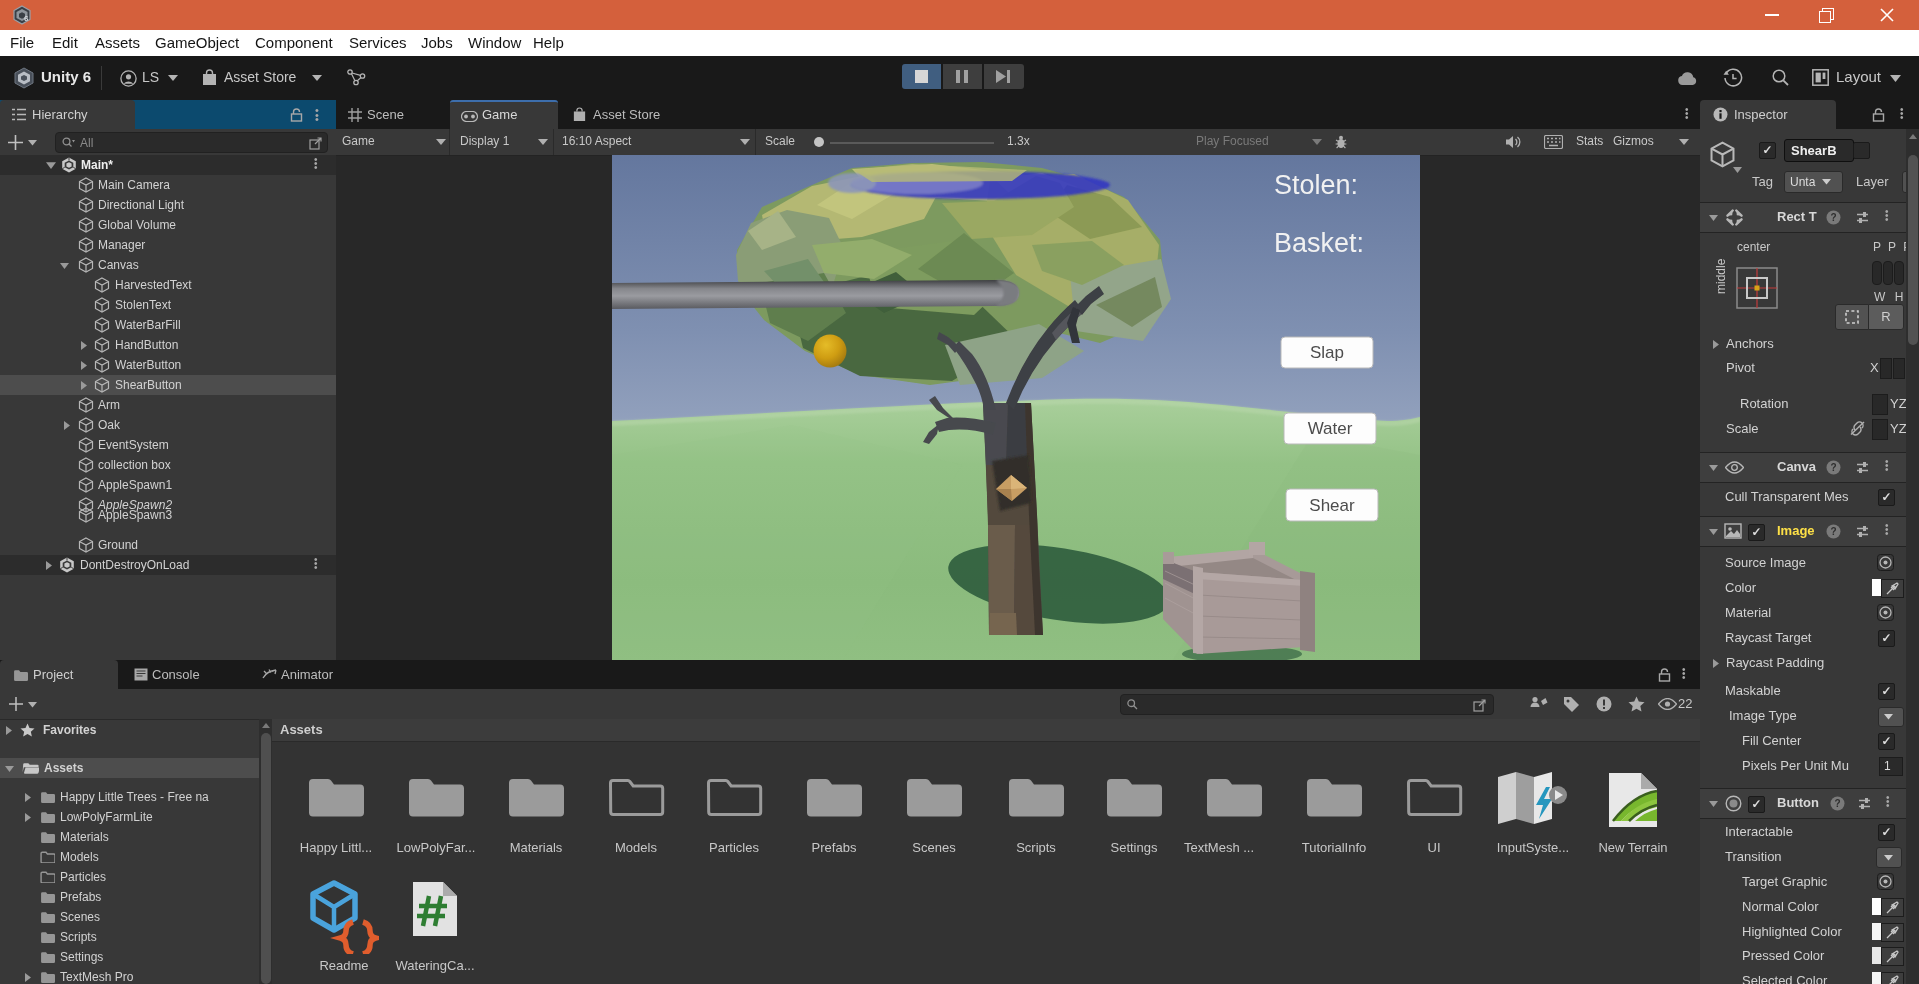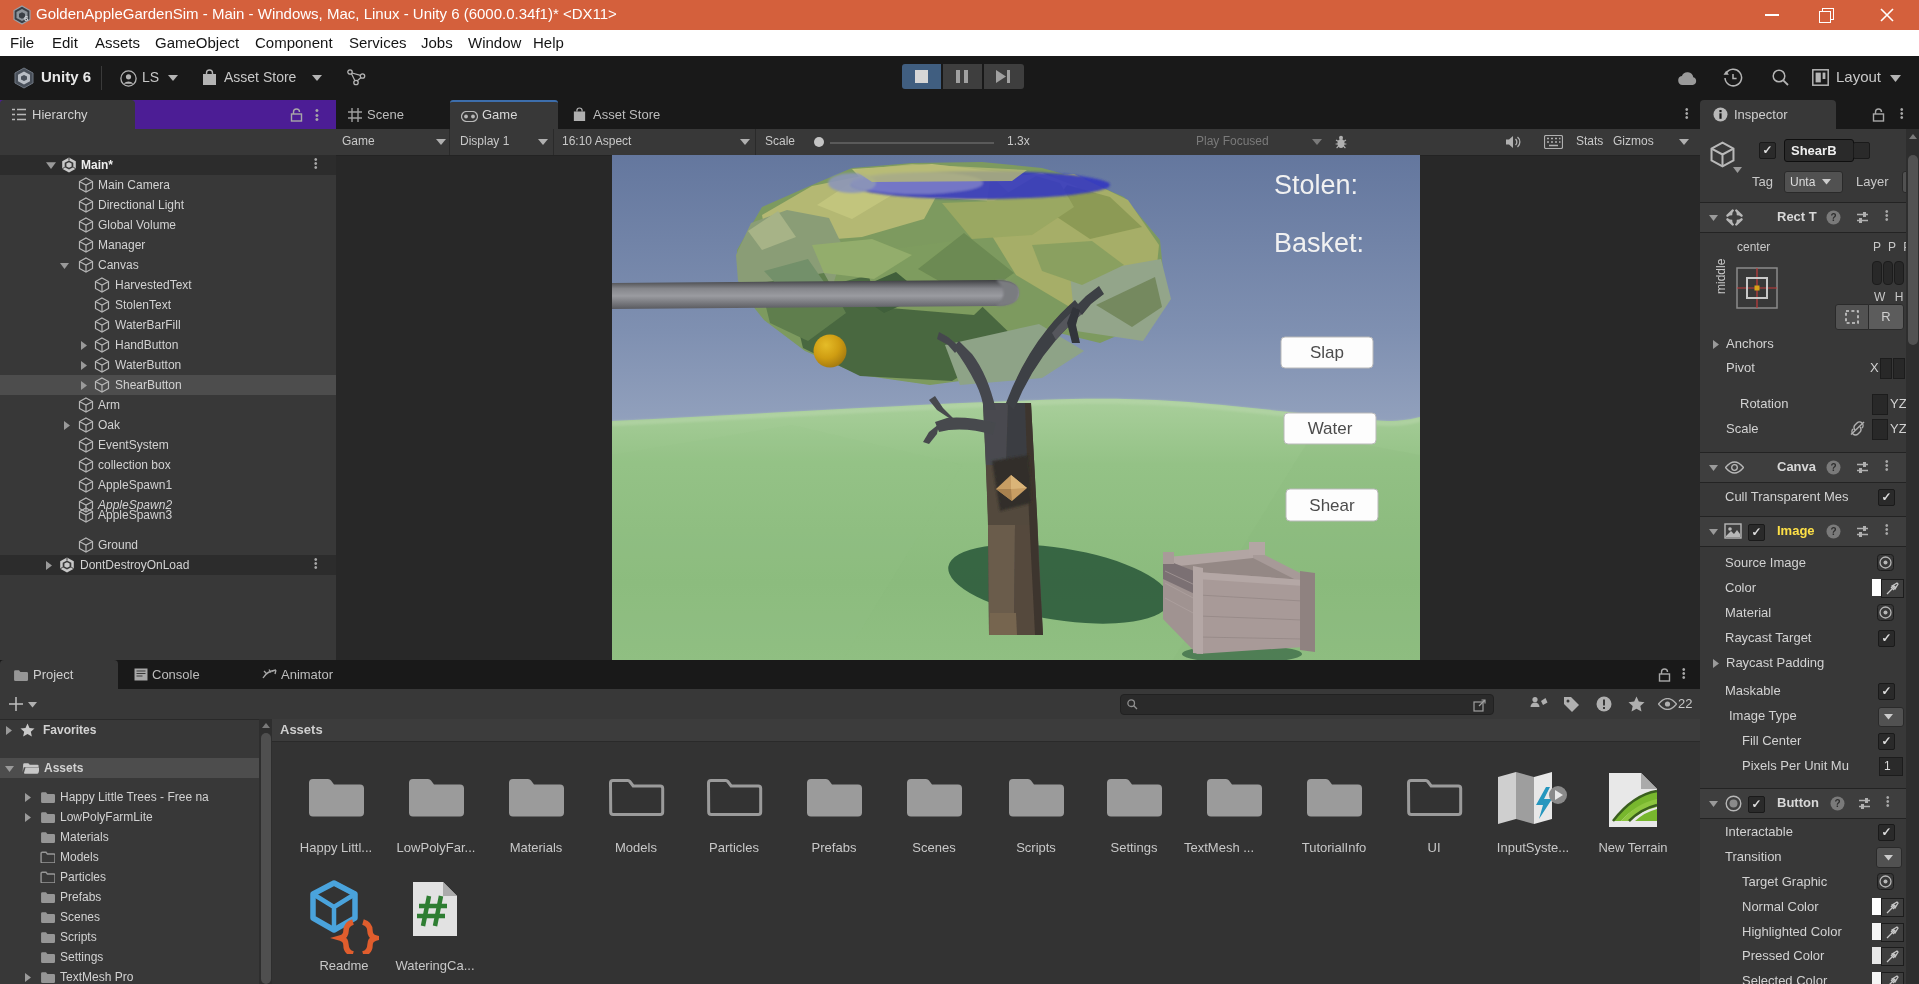--- a/index.html
+++ b/index.html
@@ -14,21 +14,20 @@
 </head>
 <body>
 
 <div class="abs" style="left:0;top:0;width:1919px;height:30px;background:#d4603c;">
   <svg class="abs" style="left:12px;top:5px;" width="20" height="20" viewBox="0 0 20 20">
     <polygon points="10,1 18,5.5 18,14.5 10,19 2,14.5 2,5.5" fill="#3a3f46" stroke="#9aa0a8" stroke-width="1.2"></polygon>
     <polygon points="10,4 15.5,7 15.5,13 10,16 4.5,13 4.5,7" fill="#8f959c"></polygon>
     <polygon points="10,7.2 13,8.8 13,12.2 10,13.8 7,12.2 7,8.8" fill="#3a3f46"></polygon>
     <text x="12" y="16" font-size="8" fill="#d6d9dd" font-family="Liberation Sans" font-weight="bold">6</text>
   </svg>
-  <div class="abs" style="left:36px;top:5px;color:#fff;font-size:15px;">GoldenAppleGardenSim - Main - Windows, Mac, Linux - Unity 6 (6000.0.34f1)* &lt;DX11&gt;</div>
 
   <div class="abs" style="left:1765px;top:14px;width:14px;height:2px;background:#fff;"></div>
   <div class="abs" style="left:1822px;top:8px;width:10px;height:10px;border:1.5px solid #fff;background:transparent;"></div>
   <div class="abs" style="left:1819px;top:11px;width:10px;height:10px;border:1.5px solid #fff;background:#d4603c;"></div>
   <svg class="abs" style="left:1880px;top:8px;" width="14" height="14" viewBox="0 0 14 14">
     <path d="M1,1 L13,13 M13,1 L1,13" stroke="#fff" stroke-width="1.6"></path>
   </svg>
 </div>
 
 <div class="abs" style="left:0;top:30px;width:1919px;height:34px;background:#ffffff;color:#141414;font-size:15px;">
@@ -141,34 +140,54 @@
         <path d="M2,11 q0,-4 4,-4 h15 q2,0 3,1.5 l3,4 h26 q4,0 4,4 v24 q0,4 -4,4 h-47 q-4,0 -4,-4 z" fill="#9b9b9b"></path>
       </g>
     <g id="bigfoldline">
         <path d="M3.5,11 q0,-2.5 2.5,-2.5 h15 q1,0 1.8,1 l3.4,4.5 h27 q2.5,0 2.5,2.5 v23.5 q0,2.5 -2.5,2.5 h-47 q-2.5,0 -2.5,-2.5 z" fill="none" stroke="#9b9b9b" stroke-width="3"></path>
       </g>
   </defs>
 </svg>
 
 <div id="hier" class="abs" style="left:0;top:100px;width:336px;height:560px;background:#383838;overflow:hidden;">
 
-  <div class="abs" style="left:0;top:0;width:336px;height:29px;background:#4c1d95;">
+  <div class="abs" style="left:0;top:0;width:336px;height:29px;background:#0c4a6e;">
     <div class="abs" style="left:0;top:0;width:135px;height:29px;background:#383838;border-radius:4px 4px 0 0;">
       <svg class="abs" style="left:12px;top:8px;" width="15" height="13" viewBox="0 0 15 13">
         <path d="M0,1.5 h3 M0,6.5 h3 M0,11.5 h3 M5,1.5 h9 M5,6.5 h9 M5,11.5 h9" stroke="#b8b8b8" stroke-width="1.6"></path>
       </svg>
       <span class="abs txt" style="left:32px;top:7px;font-size:13px;color:#cfcfcf;">Hierarchy</span>
     </div>
     <svg class="abs" style="left:290px;top:8px;" width="13" height="14" viewBox="0 0 13 14">
       <rect x="1.5" y="6" width="10" height="7" fill="none" stroke="#a8a8a8" stroke-width="1.4"></rect>
       <path d="M3.5,6 v-2 a3,3 0 0 1 6,0" fill="none" stroke="#a8a8a8" stroke-width="1.4"></path>
     </svg>
     <div class="abs" style="left:315px;top:8px;color:#a8a8a8;font-size:11px;letter-spacing:0;line-height:4.5px;">•<br>•<br>•</div>
   </div>
 
+  <div class="abs" style="left:0;top:29px;width:336px;height:26px;background:#383838;border-bottom:1px solid #2a2a2a;">
+    <svg class="abs" style="left:8px;top:6px;" width="15" height="15" viewBox="0 0 15 15">
+        <path d="M7.5,0 v15 M0,7.5 h15" stroke="#c0c0c0" stroke-width="1.6"></path>
+      </svg>
+    <svg class="abs" style="left:28px;top:11px;" width="9" height="6" viewBox="0 0 9 6">
+        <polygon points="0,0 9,0 4.5,5.5" fill="#b0b0b0"></polygon>
+      </svg>
+    <div class="abs" style="left:55px;top:3px;width:271px;height:19px;background:#2a2a2a;border:1px solid #212121;border-radius:4px;">
+      <svg class="abs" style="left:6px;top:4px;" width="13" height="11" viewBox="0 0 13 11">
+        <circle cx="4.5" cy="4.5" r="3.4" fill="none" stroke="#909090" stroke-width="1.3"></circle>
+        <path d="M7,7 L9.5,9.5" stroke="#909090" stroke-width="1.3"></path>
+        <polygon points="10,3 13,3 11.5,5.5" fill="#909090"></polygon>
+      </svg>
+      <span class="abs" style="left:24px;top:3px;color:#8a8a8a;font-size:12px;">All</span>
+      <svg class="abs" style="left:253px;top:3px;" width="14" height="14" viewBox="0 0 14 14">
+        <rect x="1" y="4" width="9" height="9" fill="none" stroke="#a0a0a0" stroke-width="1.2"></rect>
+        <path d="M6,8 L12,2 M8.5,2 h3.5 v3.5" fill="none" stroke="#a0a0a0" stroke-width="1.2"></path>
+      </svg>
+    </div>
+  </div>
 
   <div class="abs" style="left:0;top:55px;width:336px;height:20px;background:#2c2c2c;">
     <svg class="abs" style="left:46px;top:6px;" width="10" height="8" viewBox="0 0 9 7">
         <use href="#tri-d"></use>
       </svg>
     <svg class="abs" style="left:61px;top:2px;" width="16" height="16" viewBox="0 0 16 16">
         <use href="#umark"></use>
       </svg>
     <span class="abs" style="left:81px;top:3px;color:#efefef;font-size:12px;font-weight:bold;">Main*</span>
     <div class="abs" style="left:314px;top:3px;color:#a8a8a8;font-size:10px;line-height:4.2px;">•<br>•<br>•</div>

